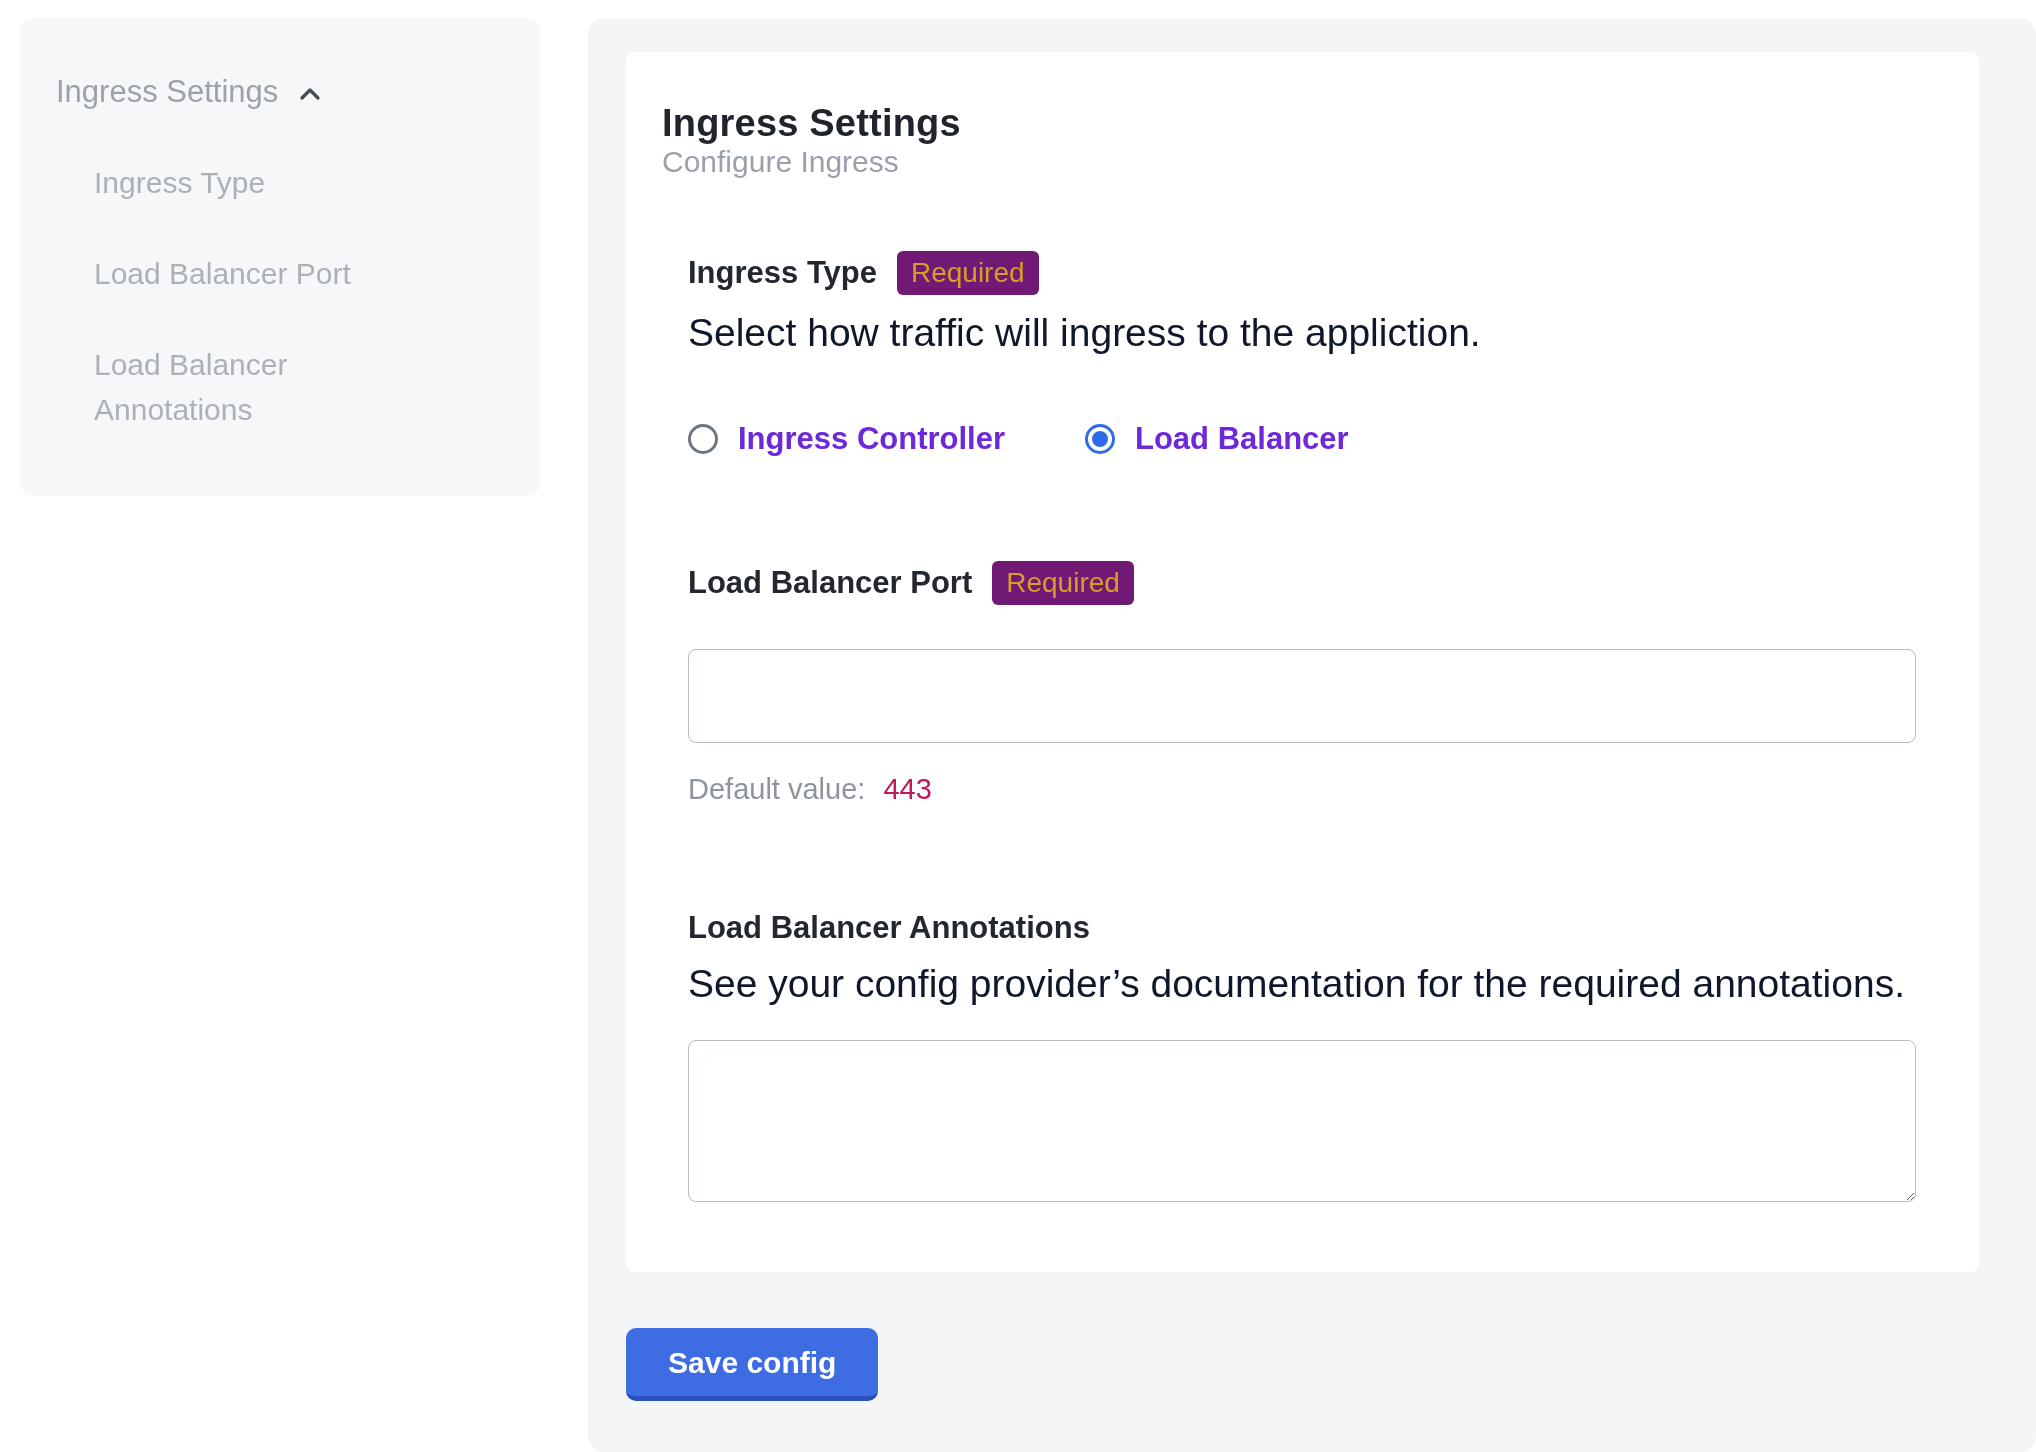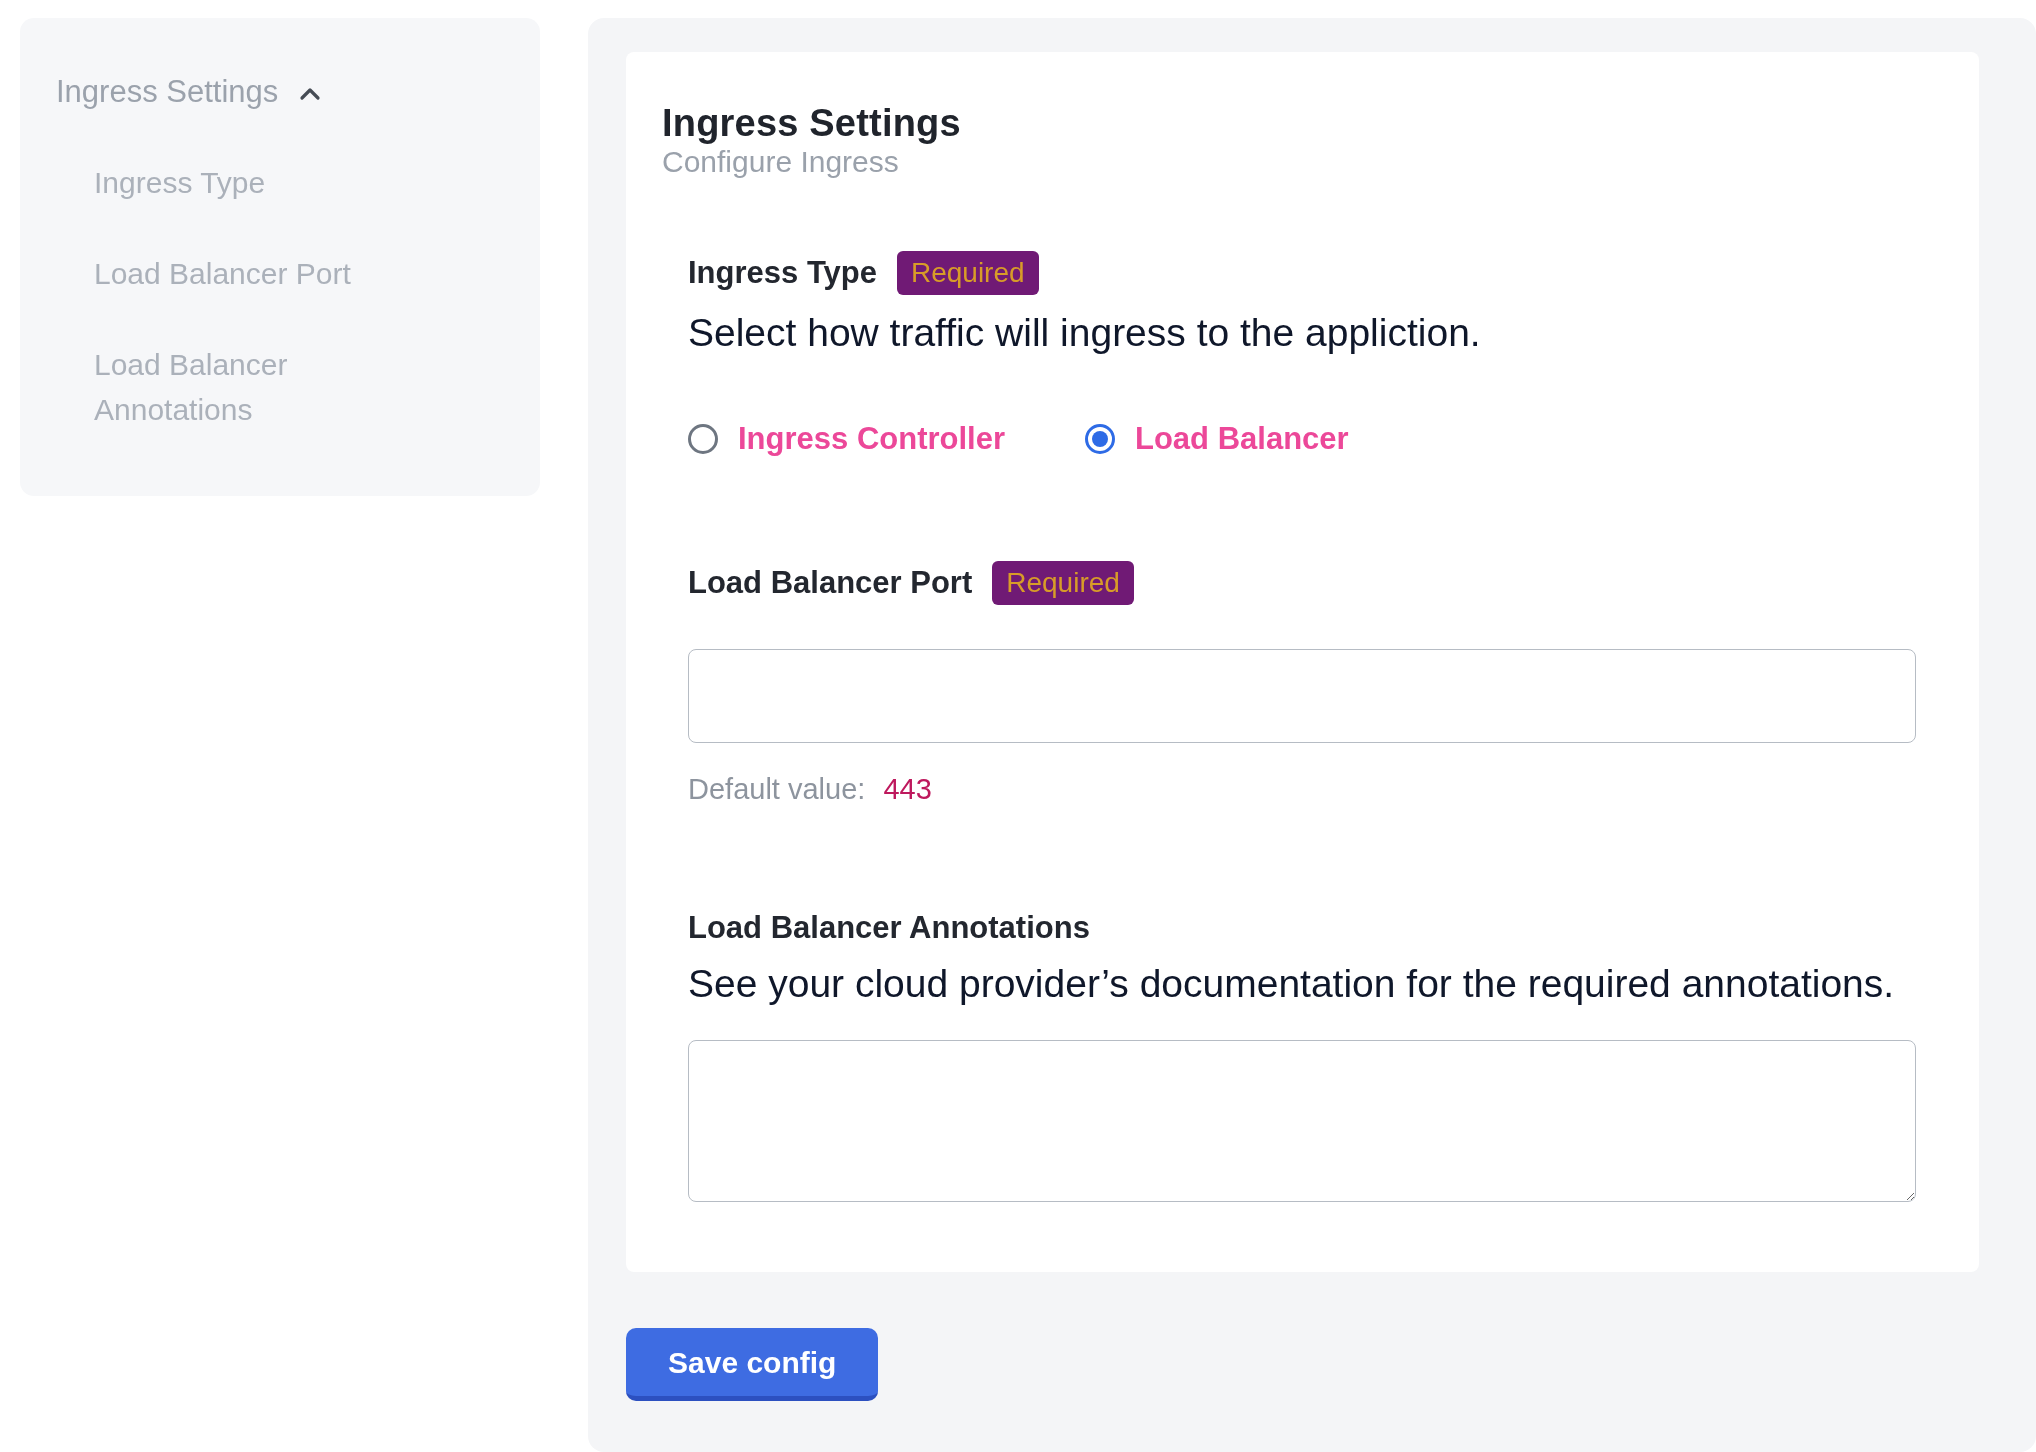--- a/index.html
+++ b/index.html
@@ -135,21 +135,21 @@
   .radio.selected::after {
     content: "";
     position: absolute;
     inset: 4px;
     background: #2e6be6;
     border-radius: 50%;
   }
   .radio-label {
     font-size: 31px;
     font-weight: 700;
-    color: #ec4899;
+    color: #6d28d9;
   }
 
   
   .text-input {
     margin-top: 44px;
     width: 1228px;
     height: 94px;
     border: 1px solid #b6bcc4;
     border-radius: 8px;
     background: #ffffff;
@@ -250,21 +250,21 @@
         <div class="default-line">
           <span class="default-label">Default value:</span>
           <span class="default-value">443</span>
         </div>
       </div>
 
       <div class="field">
         <div class="field-label-row">
           <span class="field-label">Load Balancer Annotations</span>
         </div>
-        <div class="field-desc">See your cloud provider’s documentation for the required annotations.</div>
+        <div class="field-desc">See your config provider’s documentation for the required annotations.</div>
         <textarea class="annotations-textarea" style=""></textarea>
       </div>
 
     </div>
   </section>
 
   <button class="save-btn">Save config</button>
 </main>
 
 </body></html>

